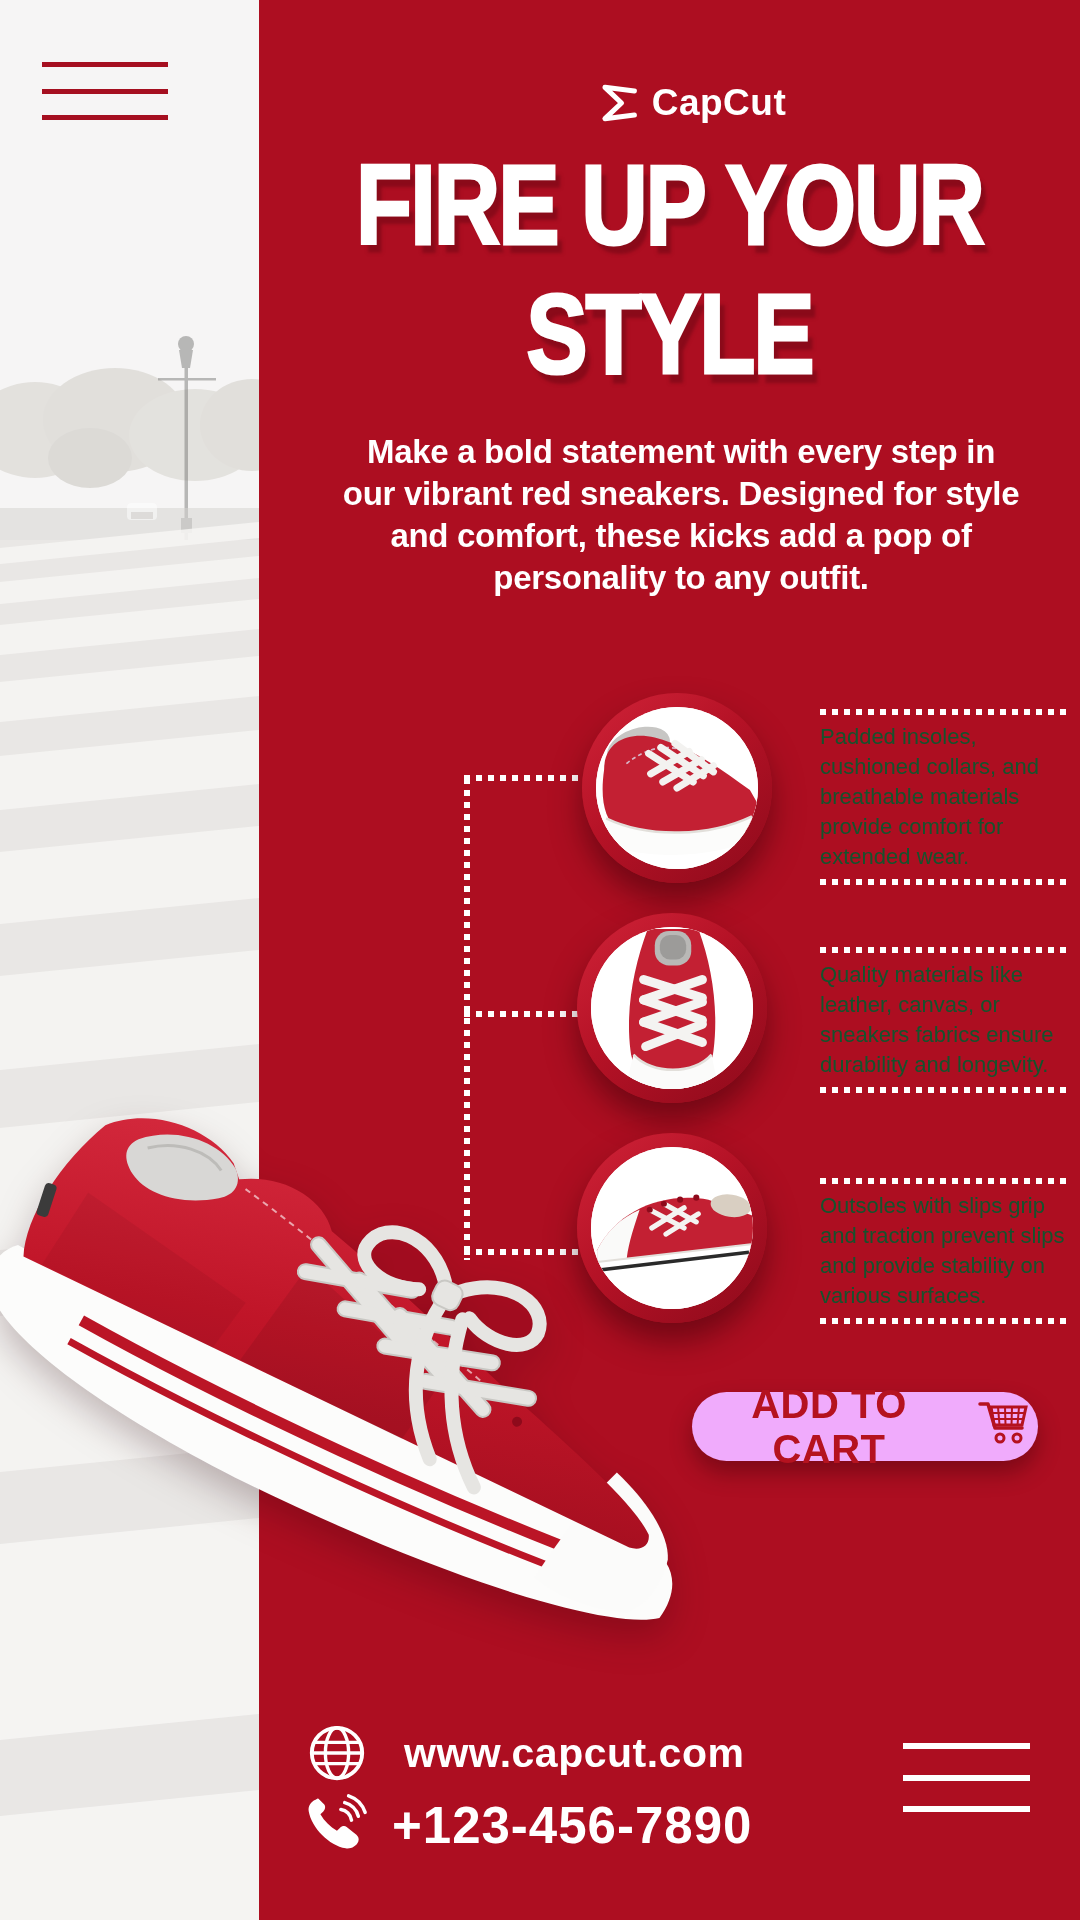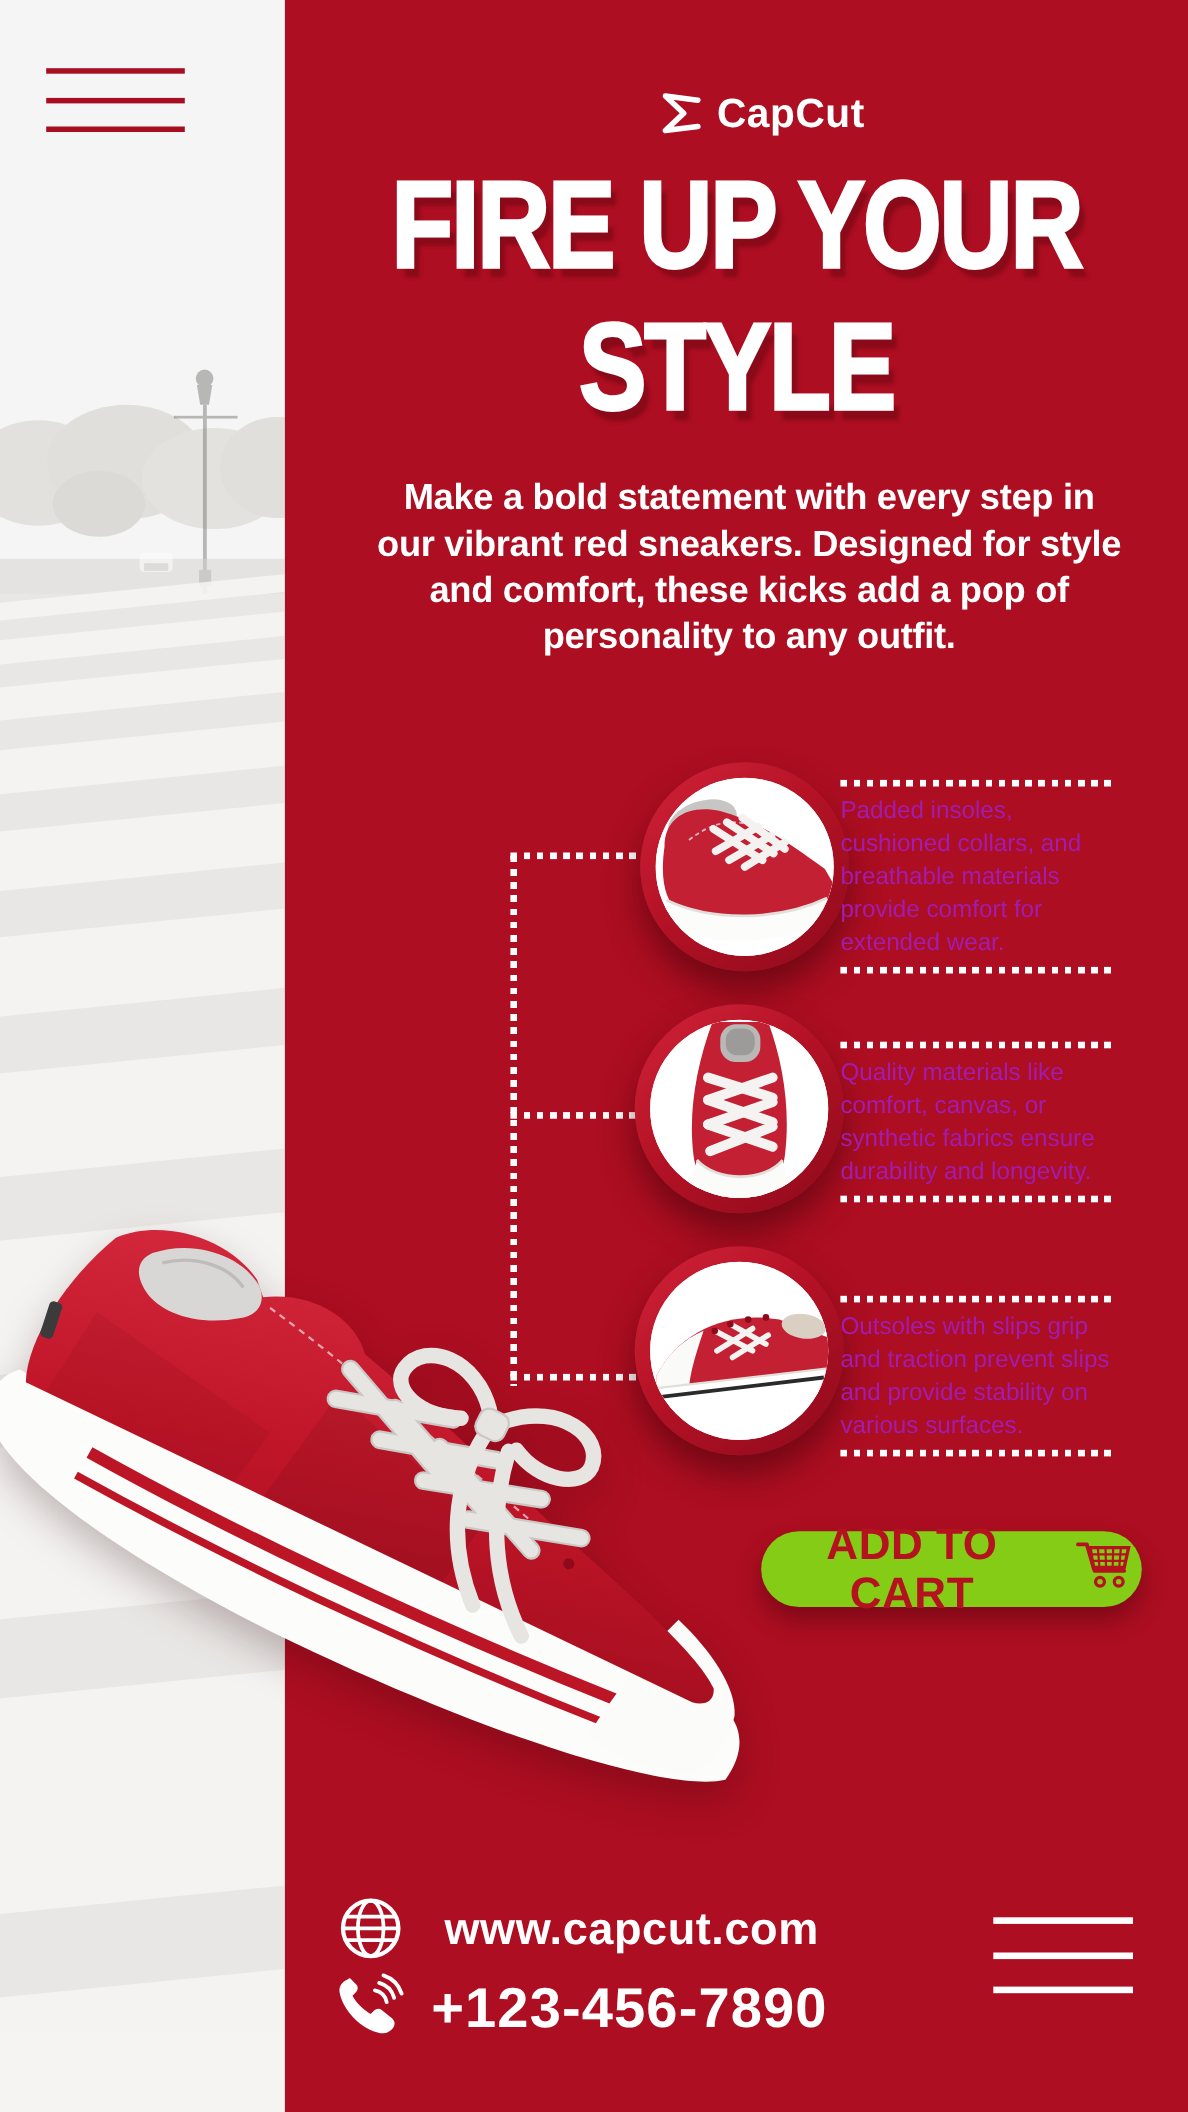--- a/index.html
+++ b/index.html
@@ -43,35 +43,35 @@
   
   .feature-circle{position:absolute;width:190px;height:190px;border-radius:50%;z-index:4;
     background:linear-gradient(140deg,#D02338 0%,#B51226 45%,#8E0A1B 100%);
     box-shadow:0 18px 30px rgba(55,0,8,0.5);}
   .fc1{left:582px;top:693px;}
   .fc2{left:577px;top:913px;}
   .fc3{left:577px;top:1133px;}
   .feature-circle .inner{position:absolute;inset:14px;border-radius:50%;background:#fff;overflow:hidden;}
   .feature-circle .inner svg{width:100%;height:100%;display:block;}
   
-  .feature-text{position:absolute;left:764px;width:250px;z-index:4;color:#a21caf;padding:13px 0;}
+  .feature-text{position:absolute;left:820px;width:250px;z-index:4;color:#14532d;padding:13px 0;}
   .feature-text p{margin:0;font-size:22px;line-height:30px;}
   .feature-text::before,.feature-text::after{content:"";position:absolute;left:0;right:0;height:6px;
     background:repeating-linear-gradient(to right,#fff 0 6px,transparent 6px 12px);}
   .feature-text::before{top:0;}
   .feature-text::after{bottom:0;}
   .ft1{top:709px;}
   .ft2{top:947px;}
   .ft3{top:1178px;}
   
   .big-shoe{position:absolute;left:0;top:1040px;width:760px;height:620px;z-index:6;
     filter:drop-shadow(0 16px 18px rgba(40,0,6,0.25));}
   
   .cta{position:absolute;left:692px;top:1392px;width:346px;height:69px;z-index:7;
-    background:#84cc16;border:none;border-radius:35px;cursor:pointer;
+    background:#f0abfc;border:none;border-radius:35px;cursor:pointer;
     box-shadow:0 12px 22px rgba(55,0,8,0.4);
     display:flex;align-items:center;justify-content:center;gap:16px;}
   .cta .cta-label{color:#B5121F;font-size:40px;font-weight:bold;letter-spacing:0.5px;font-family:"Liberation Sans",sans-serif;}
   .cta svg{width:56px;height:56px;margin-top:-10px;flex:0 0 auto;}
   
   .footer-row{position:absolute;display:flex;align-items:center;z-index:7;color:#FFFFFF;}
   .row-site{left:306px;top:1722px;gap:36px;}
   .row-site .label{font-size:41px;font-weight:bold;letter-spacing:0.5px;}
   .row-phone{left:300px;top:1790px;gap:22px;}
   .row-phone .label{font-size:51px;font-weight:bold;letter-spacing:1px;}
@@ -185,21 +185,21 @@
           <line x1="110" y1="74" x2="52" y2="94"></line>
           <line x1="52" y1="94" x2="110" y2="114"></line>
           <line x1="110" y1="96" x2="54" y2="118"></line>
         </g>
         <path d="M42,126 C60,146 102,146 119,126 L124,150 C100,166 60,166 36,150 Z" fill="#FBFBFA"></path>
         <path d="M42,126 C60,146 102,146 119,126" fill="none" stroke="#E2DFDA" stroke-width="2.5"></path>
       </svg>
     </div>
   </div>
   <div class="feature-text ft2">
-    <p>Quality materials like comfort, canvas, or synthetic fabrics ensure durability and longevity.</p>
+    <p>Quality materials like leather, canvas, or sneakers fabrics ensure durability and longevity.</p>
   </div>
 
   <div class="feature-circle fc3">
     <div class="inner">
       <svg viewBox="0 0 160 160">
         <rect width="160" height="160" fill="#FFFFFF"></rect>
         <path d="M6,102 C26,62 72,44 116,52 L160,68 L160,112 L6,120 Z" fill="#C32033"></path>
         <ellipse cx="138" cy="58" rx="20" ry="11" fill="#D9CFC2" transform="rotate(8 138 58)"></ellipse>
         <g stroke="#F4F3F1" stroke-width="5" stroke-linecap="round">
           <line x1="58" y1="62" x2="92" y2="80"></line>

